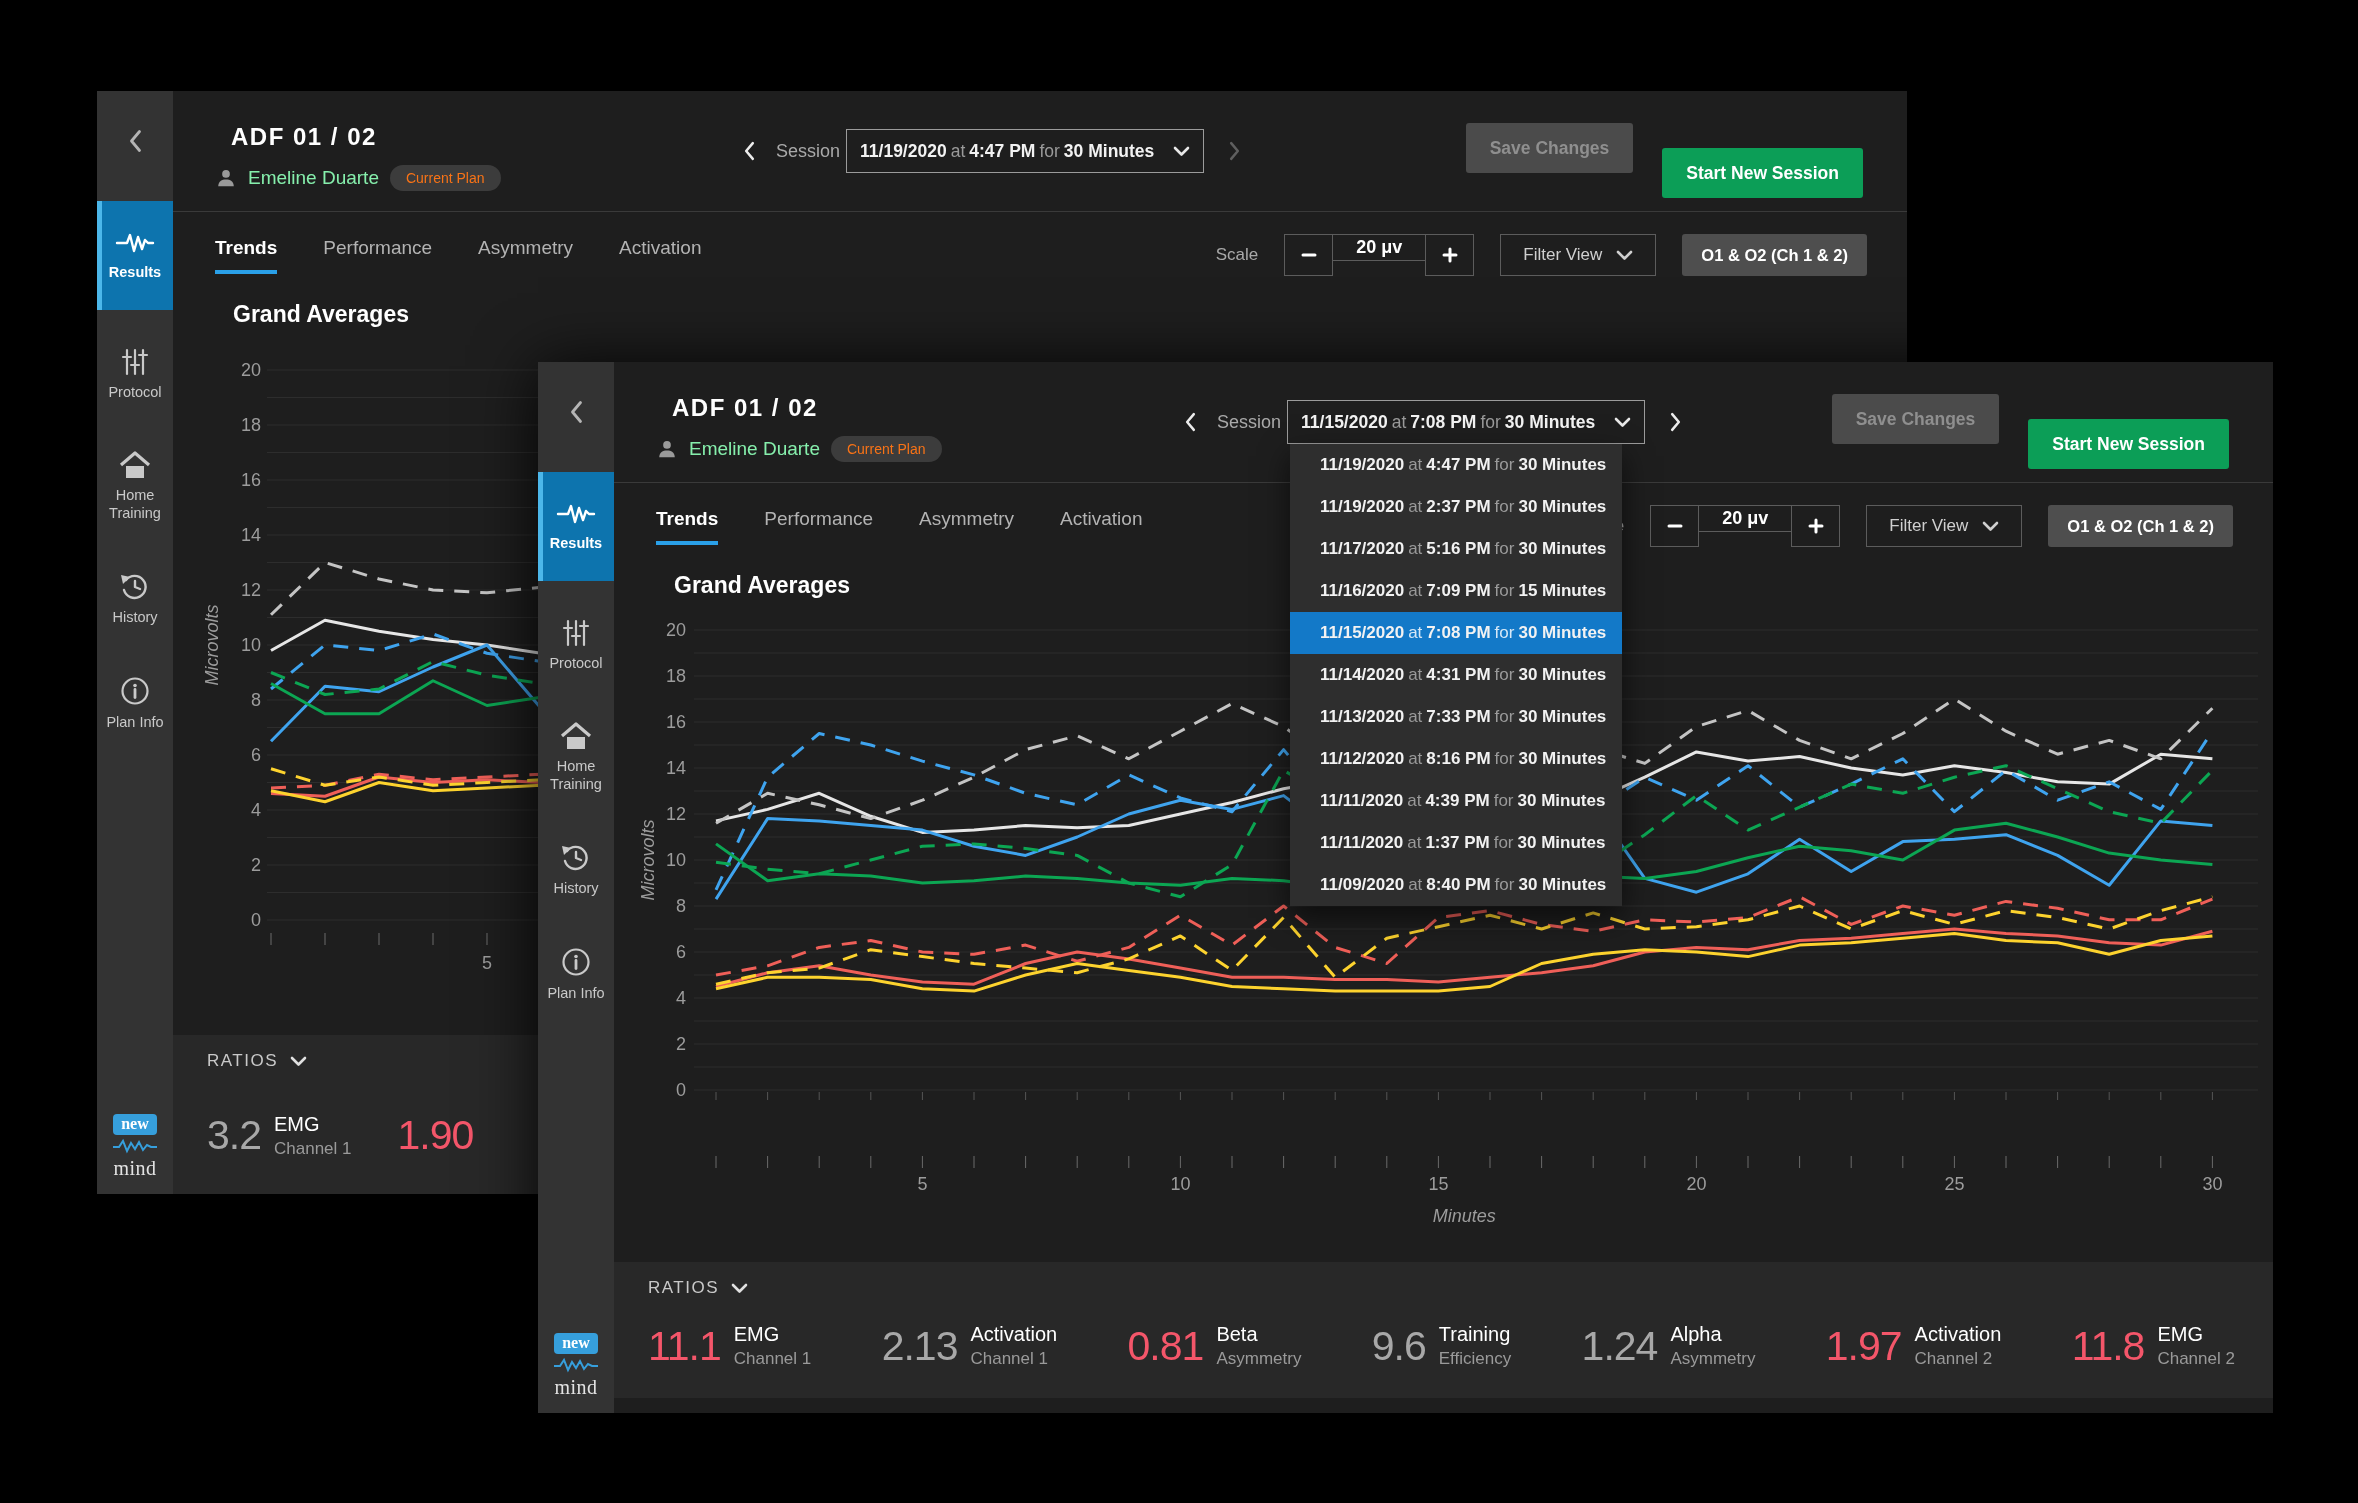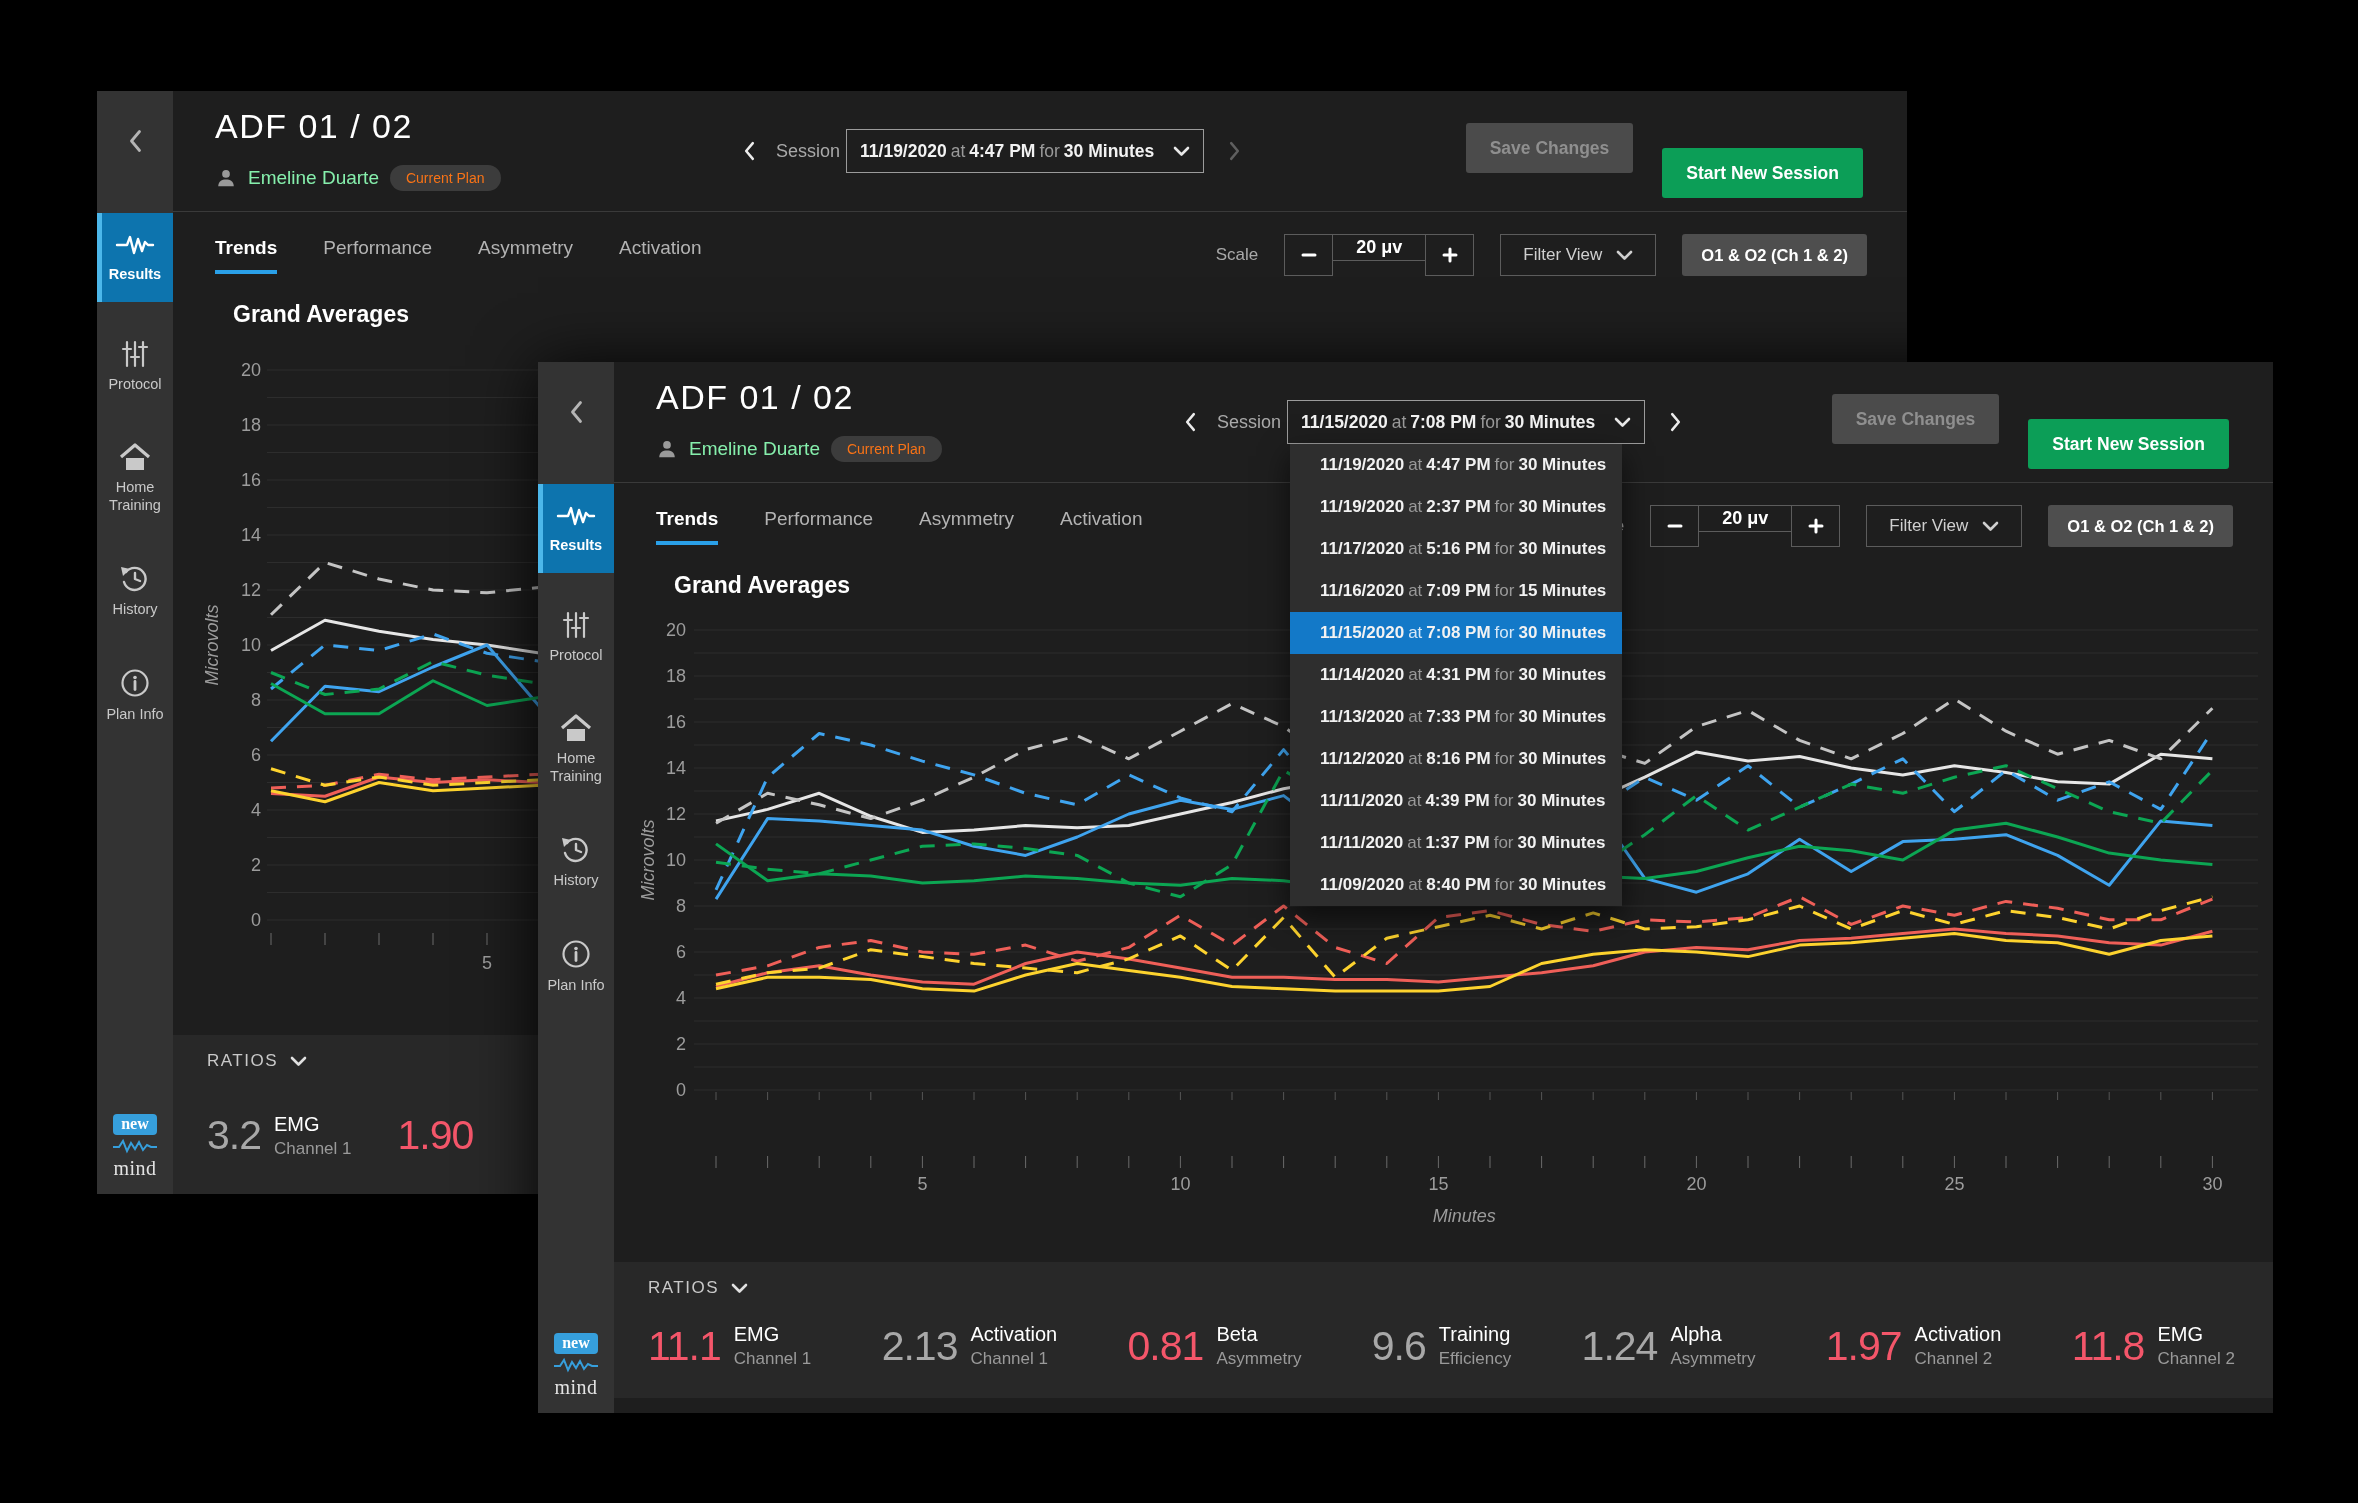--- a/index.html
+++ b/index.html
@@ -10,34 +10,34 @@
   #win-front{left:538px;top:362px;width:1735px;height:1051px;z-index:10;}
 
   
   .sidebar{position:absolute;left:0;top:0;bottom:0;width:76px;background:#333333;
            display:flex;flex-direction:column;align-items:center;}
   .collapse-btn{margin:38px 0 44px;color:#b5b5b5;cursor:pointer;}
   .nav{display:flex;flex-direction:column;width:100%;}
   .nav-item{width:100%;box-sizing:border-box;padding:12px 2px;margin-bottom:26px;display:flex;
             flex-direction:column;align-items:center;gap:7px;color:#c9c9c9;font-size:14.5px;
             text-align:center;line-height:1.25;position:relative;cursor:pointer;}
-  .nav-item.active{background:var(--active-nav,#0d74ae);color:#fff;padding:19px 2px;font-weight:bold;margin-top:12px;}
+  .nav-item.active{background:var(--active-nav,#0d74ae);color:#fff;padding:29px 2px;font-weight:bold;}
   .nav-item.active::before{content:"";position:absolute;left:0;top:0;bottom:0;width:5px;
             background:var(--active-stripe,#4cb7ea);}
   .nav-icon svg{display:block;}
   .logo{position:absolute;bottom:14px;left:0;right:0;display:flex;flex-direction:column;
         align-items:center;gap:3px;}
   .logo-new{background:var(--logo-blue,#369fdc);color:#fff;font-family:"Liberation Serif","DejaVu Serif",serif;
         font-weight:bold;font-size:16px;padding:1px 8px 2px;border-radius:4px;}
   .logo-wave{stroke:var(--logo-blue,#369fdc);fill:none;stroke-width:2;}
   .logo-mind{font-family:"Liberation Serif","DejaVu Serif",serif;font-size:20px;color:#e3e3e3;letter-spacing:.5px;}
 
   
   .main{position:absolute;left:76px;top:0;right:0;bottom:0;}
-  .page-title{position:absolute;left:42px;top:16px;margin:0;font-size:34px;font-weight:400;
+  .page-title{position:absolute;left:42px;top:16px;margin:16px;font-size:24px;font-weight:700;
               color:#fff;letter-spacing:1.5px;}
   .user-row{position:absolute;left:42px;top:74px;display:flex;align-items:center;gap:11px;}
   .user-name{color:#86efac;font-size:19px;}
   .plan-badge{background:#3c3c3c;color:#f97316;font-size:14px;padding:5px 16px;border-radius:15px;}
   .header-divider{position:absolute;left:0;right:0;top:120px;height:1px;background:#3a3a3a;}
 
   .session-nav{position:absolute;top:38px;left:570px;height:44px;display:flex;align-items:center;}
   .ch{color:#ececec;display:flex;align-items:center;cursor:pointer;}
   .ch.disabled{color:#5f5f5f;}
   .session-label{color:#a9a9a9;font-size:18px;margin:0 6px 0 20px;}

